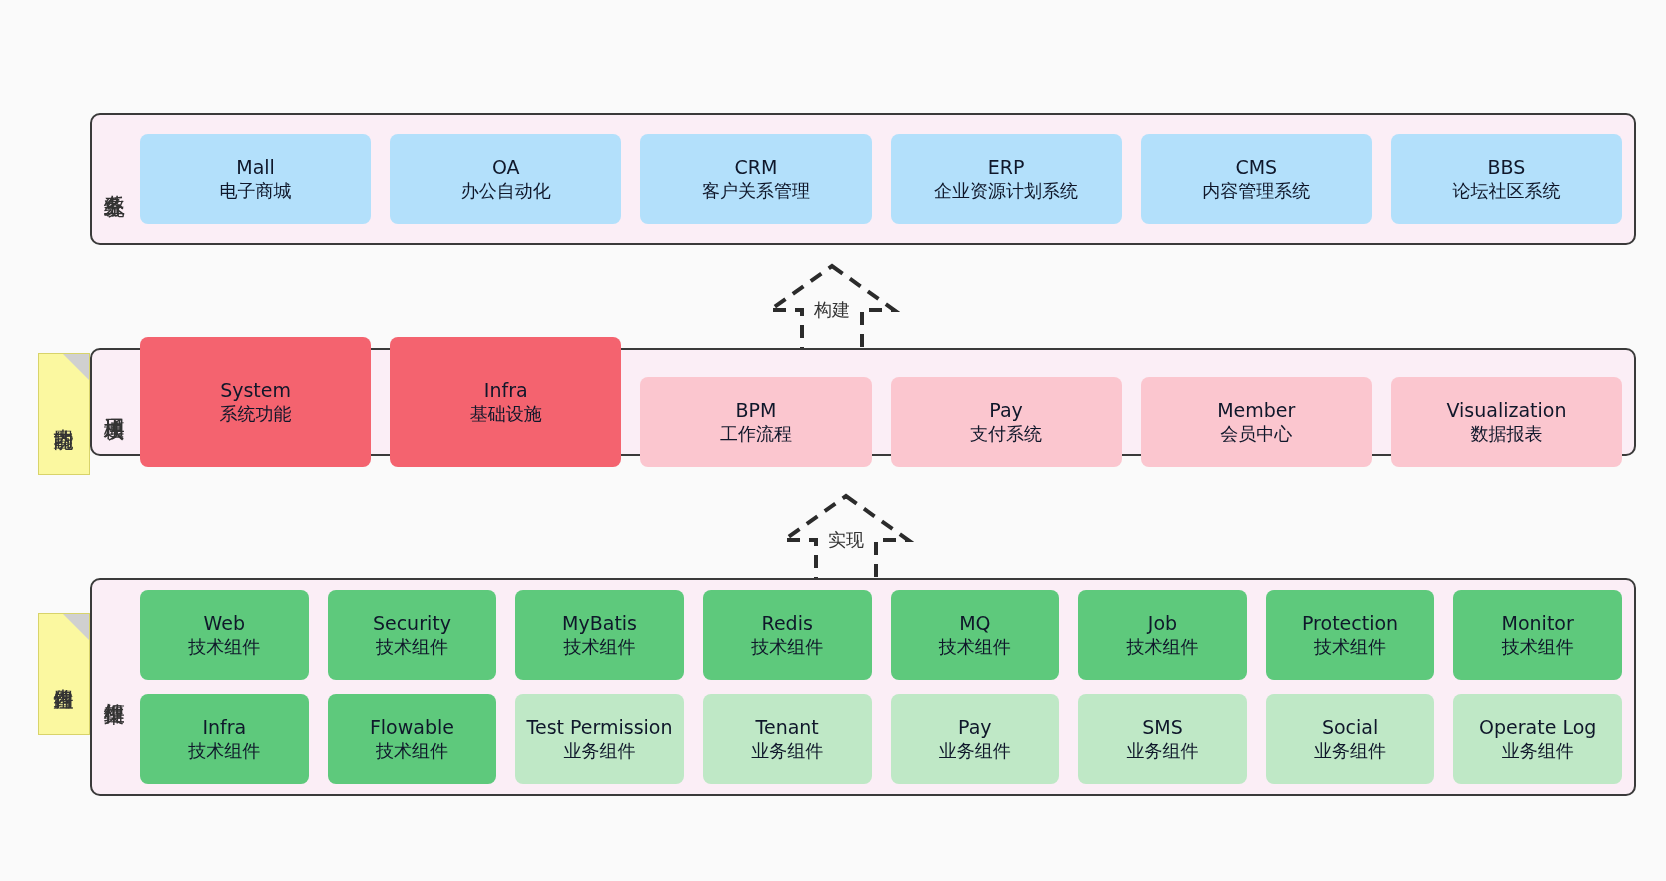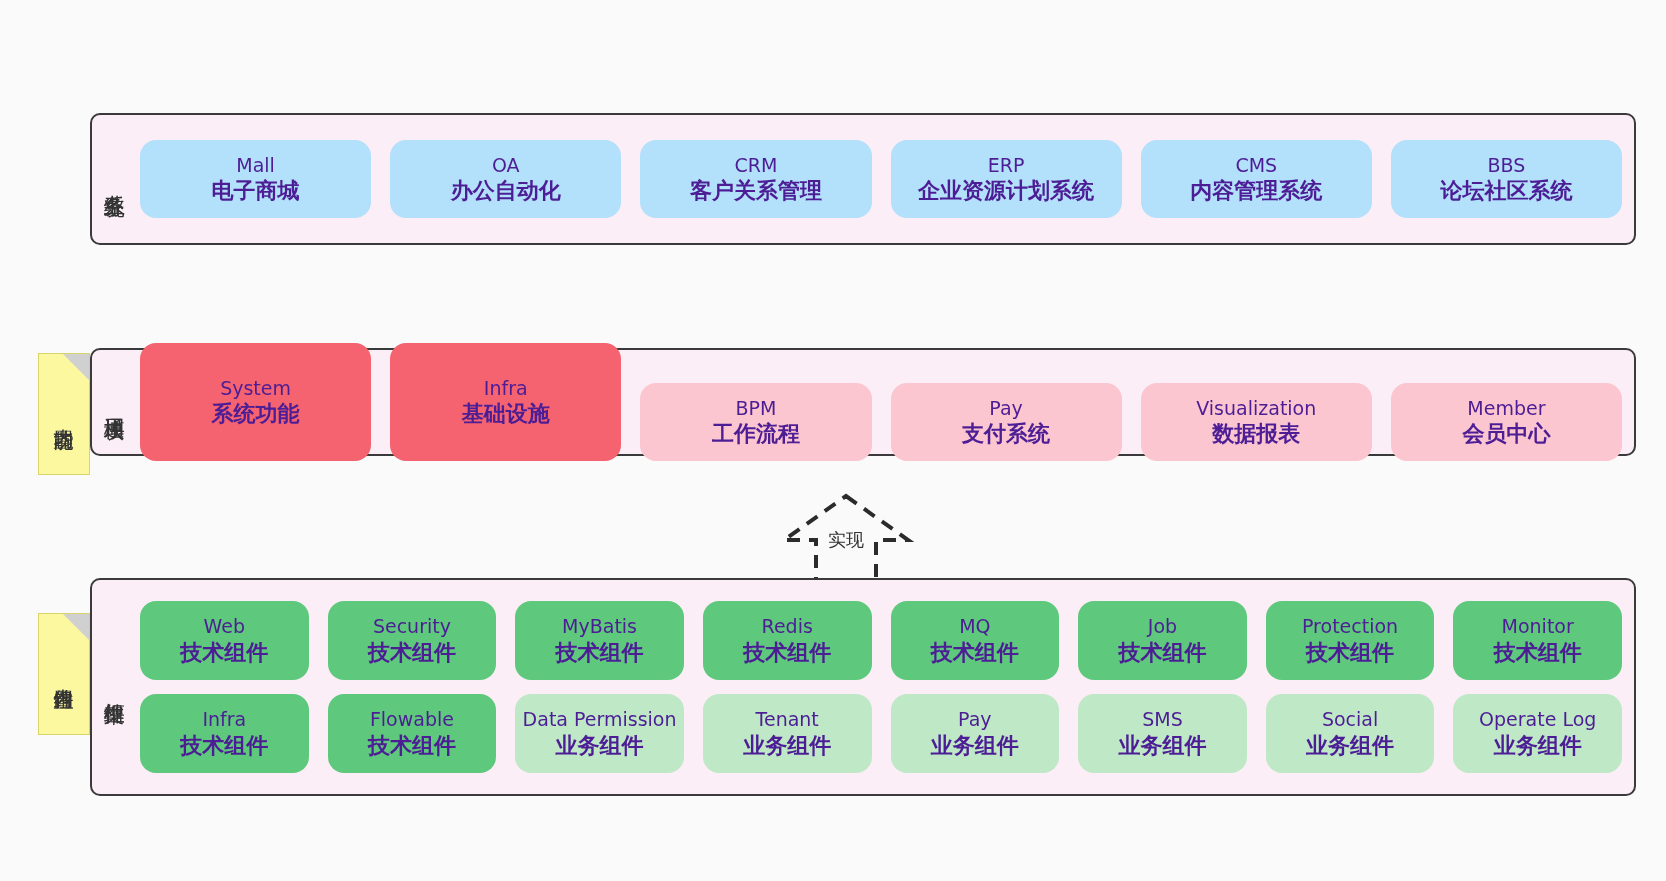--- a/index.html
+++ b/index.html
@@ -52,32 +52,32 @@
   .row {
     display: flex;
     flex-direction: row;
     gap: 19px;
     align-items: stretch;
   }
 
   
   .box {
     flex: 1 1 0;
-    border-radius: 16px;
+    border-radius: 8px;
     display: flex;
     flex-direction: column;
     align-items: center;
     justify-content: center;
     text-align: center;
-    color: #4c1d95;
-    padding: 14px 4px;
+    color: #0f172a;
+    padding: 22px 4px;
     line-height: 1.24;
   }
   .box .b-en { font-size: 19px; }
-  .box .b-cn { font-size: 22px; font-weight: bold; }
+  .box .b-cn { font-size: 18px; }
 
   .blue  { background: #b3e0fb; }
   .red   { background: #f4636f; }
   .pink  { background: #fbc6cf; margin-top: 40px; }
   .green { background: #5ec97c; }
   .lgreen{ background: #bfe8c6; }
 
   
   .note {
     position: absolute;
@@ -145,20 +145,26 @@
             <div class="b-cn">内容管理系统</div>
           </div>
           <div class="box blue">
             <div class="b-en">BBS</div>
             <div class="b-cn">论坛社区系统</div>
           </div>
         </div>
     </div>
   </div>
 
+  <div class="arrow-wrap" style="left:757px; top:262px; width:150px; height:90px;">
+    <svg width="150" height="90" viewBox="0 0 150 90">
+      <path d="M 75 4 L 137 48 L 105 48 L 105 88 L 45 88 L 45 48 L 13 48 Z" fill="none" stroke="#2b2b2b" stroke-width="4" stroke-dasharray="13 9" stroke-linejoin="miter"></path>
+    </svg>
+    <div class="arrow-label" style="left:75px; top:48px;">构建</div>
+  </div>
 
   <div class="note" style="left:38px; top:353px; width:52px; height:122px;">
     <span>内置功能</span>
     <span class="fold"></span>
   </div>
 
   <div class="section" id="sec-modules" style="left:90px; top:348px; width:1546px; height:108px;">
     <div class="section-title">通用模块</div>
     <div class="section-body">
       <div class="row" id="row-modules">
@@ -172,26 +178,26 @@
           </div>
           <div class="box pink">
             <div class="b-en">BPM</div>
             <div class="b-cn">工作流程</div>
           </div>
           <div class="box pink">
             <div class="b-en">Pay</div>
             <div class="b-cn">支付系统</div>
           </div>
           <div class="box pink">
+            <div class="b-en">Member</div>
+            <div class="b-cn">会员中心</div>
+          </div>
+          <div class="box pink">
             <div class="b-en">Visualization</div>
             <div class="b-cn">数据报表</div>
-          </div>
-          <div class="box pink">
-            <div class="b-en">Member</div>
-            <div class="b-cn">会员中心</div>
           </div>
         </div>
     </div>
   </div>
 
   <div class="arrow-wrap" style="left:771px; top:492px; width:150px; height:90px;">
     <svg width="150" height="90" viewBox="0 0 150 90">
       <path d="M 75 4 L 137 48 L 105 48 L 105 88 L 45 88 L 45 48 L 13 48 Z" fill="none" stroke="#2b2b2b" stroke-width="4" stroke-dasharray="13 9" stroke-linejoin="miter"></path>
     </svg>
     <div class="arrow-label" style="left:75px; top:48px;">实现</div>
@@ -242,21 +248,21 @@
       <div class="row" id="row-fw2">
           <div class="box green">
             <div class="b-en">Infra</div>
             <div class="b-cn">技术组件</div>
           </div>
           <div class="box green">
             <div class="b-en">Flowable</div>
             <div class="b-cn">技术组件</div>
           </div>
           <div class="box lgreen">
-            <div class="b-en">Data Permission</div>
+            <div class="b-en">Test Permission</div>
             <div class="b-cn">业务组件</div>
           </div>
           <div class="box lgreen">
             <div class="b-en">Tenant</div>
             <div class="b-cn">业务组件</div>
           </div>
           <div class="box lgreen">
             <div class="b-en">Pay</div>
             <div class="b-cn">业务组件</div>
           </div>

